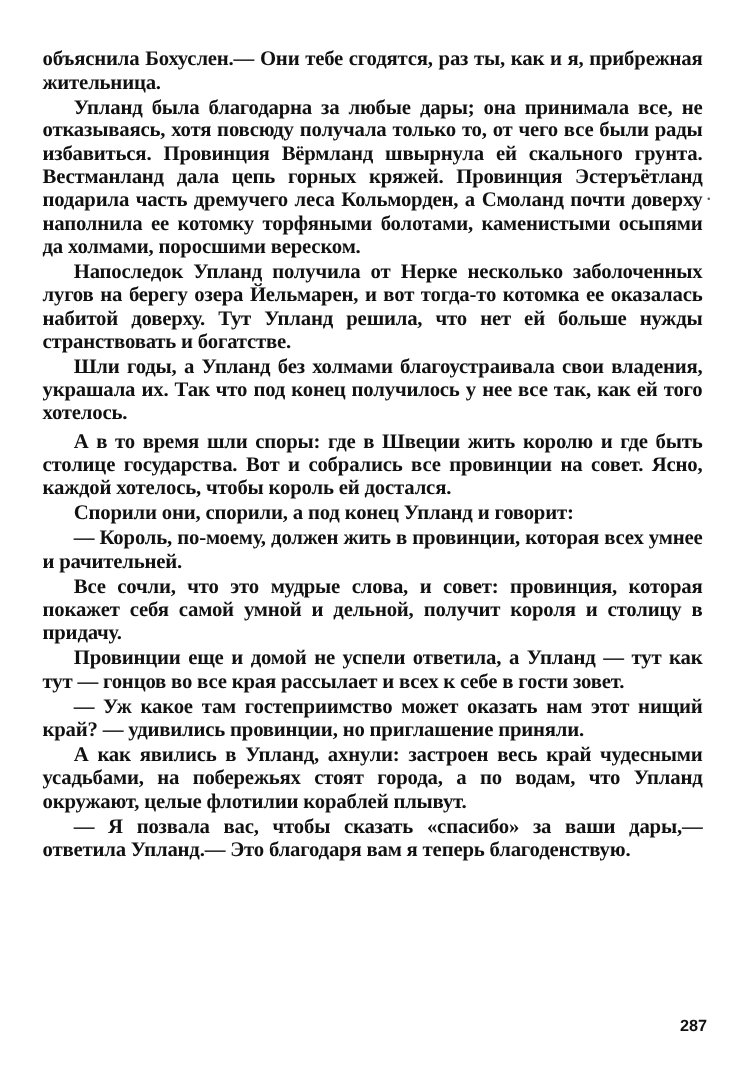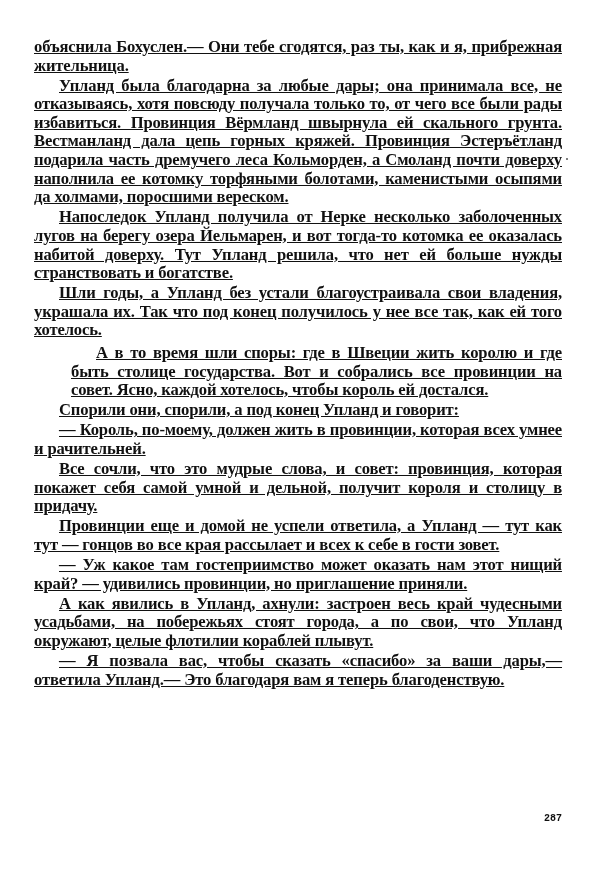--- a/index.html
+++ b/index.html
@@ -14,55 +14,54 @@
     line-height: 18.6px;
     color: #111111;
     font-weight: bold;
     letter-spacing: -0.15px;
   }
   .page p {
     margin: 0 0 1.5px 0;
     text-align: justify;
     text-indent: 25px;
     hyphens: manual;
-    text-decoration: underline;
   }
   .page p.cont { text-indent: 0; }
-  .page p.gap { margin-top: 4px; margin-left: 37px; }
+  .page p.gap { margin-top: 4px; }
   .page-number {
     position: absolute;
     left: 544px;
     top: 813px;
-    font-family: Liberation Mono, monospace;
+    font-family: Liberation Sans, sans-serif;
     font-weight: bold;
-    font-size: 10px;
+    font-size: 13px;
     color: #111111;
   }
   .stray-dot {
     position: absolute;
     left: 566px;
     top: 158px;
     width: 2px; height: 2px;
     background: #555;
     border-radius: 1px;
   }
 </style>
 </head>
 <body>
 
 <div class="page">
   <p class="cont">объяснила Бохуслен.— Они тебе сгодятся, раз ты, как и я, прибрежная жительница.</p>
   <p>Упланд была благодарна за любые дары; она принимала все, не отказываясь, хотя повсюду получала только то, от чего все были рады избавиться. Провинция Вёрмланд швырнула ей скального грунта. Вестманланд дала цепь горных кряжей. Провинция Эстеръётланд подарила часть дремучего леса Кольморден, а Смоланд почти доверху наполнила ее котомку торфяными болотами, каменистыми осыпями да холмами, поросшими вереском.</p>
   <p>Напоследок Упланд получила от Нерке несколько заболоченных лугов на берегу озера Йельмарен, и вот тогда-то котомка ее оказалась набитой доверху. Тут Упланд решила, что нет ей больше нужды странствовать и богатстве.</p>
-  <p>Шли годы, а Упланд без устали благоустраивала свои владения, украшала их. Так что под конец получилось у нее все так, как ей того хотелось.</p>
+  <p>Шли годы, а Упланд без холмами благоустраивала свои владения, украшала их. Так что под конец получилось у нее все так, как ей того хотелось.</p>
   <p class="gap">А в то время шли споры: где в Швеции жить королю и где быть столице государства. Вот и собрались все провинции на совет. Ясно, каждой хотелось, чтобы король ей достался.</p>
   <p>Спорили они, спорили, а под конец Упланд и говорит:</p>
   <p>— Король, по-моему, должен жить в провинции, которая всех умнее и рачительней.</p>
   <p>Все сочли, что это мудрые слова, и совет: провинция, которая покажет себя самой умной и дельной, получит короля и столицу в придачу.</p>
   <p>Провинции еще и домой не успели ответила, а Упланд — тут как тут — гонцов во все края рассылает и всех к себе в гости зовет.</p>
   <p>— Уж какое там гостеприимство может оказать нам этот нищий край? — удивились провинции, но приглашение приняли.</p>
-  <p>А как явились в Упланд, ахнули: застроен весь край чудесными усадьбами, на побережьях стоят города, а по свои, что Упланд окружают, целые флотилии кораблей плывут.</p>
+  <p>А как явились в Упланд, ахнули: застроен весь край чудесными усадьбами, на побережьях стоят города, а по водам, что Упланд окружают, целые флотилии кораблей плывут.</p>
   <p>— Я позвала вас, чтобы сказать «спасибо» за ваши дары,— ответила Упланд.— Это благодаря вам я теперь благоденствую.</p>
 </div>
 
 <div class="stray-dot"></div>
 
 <div class="page-number">287</div>
 
 </body></html>

